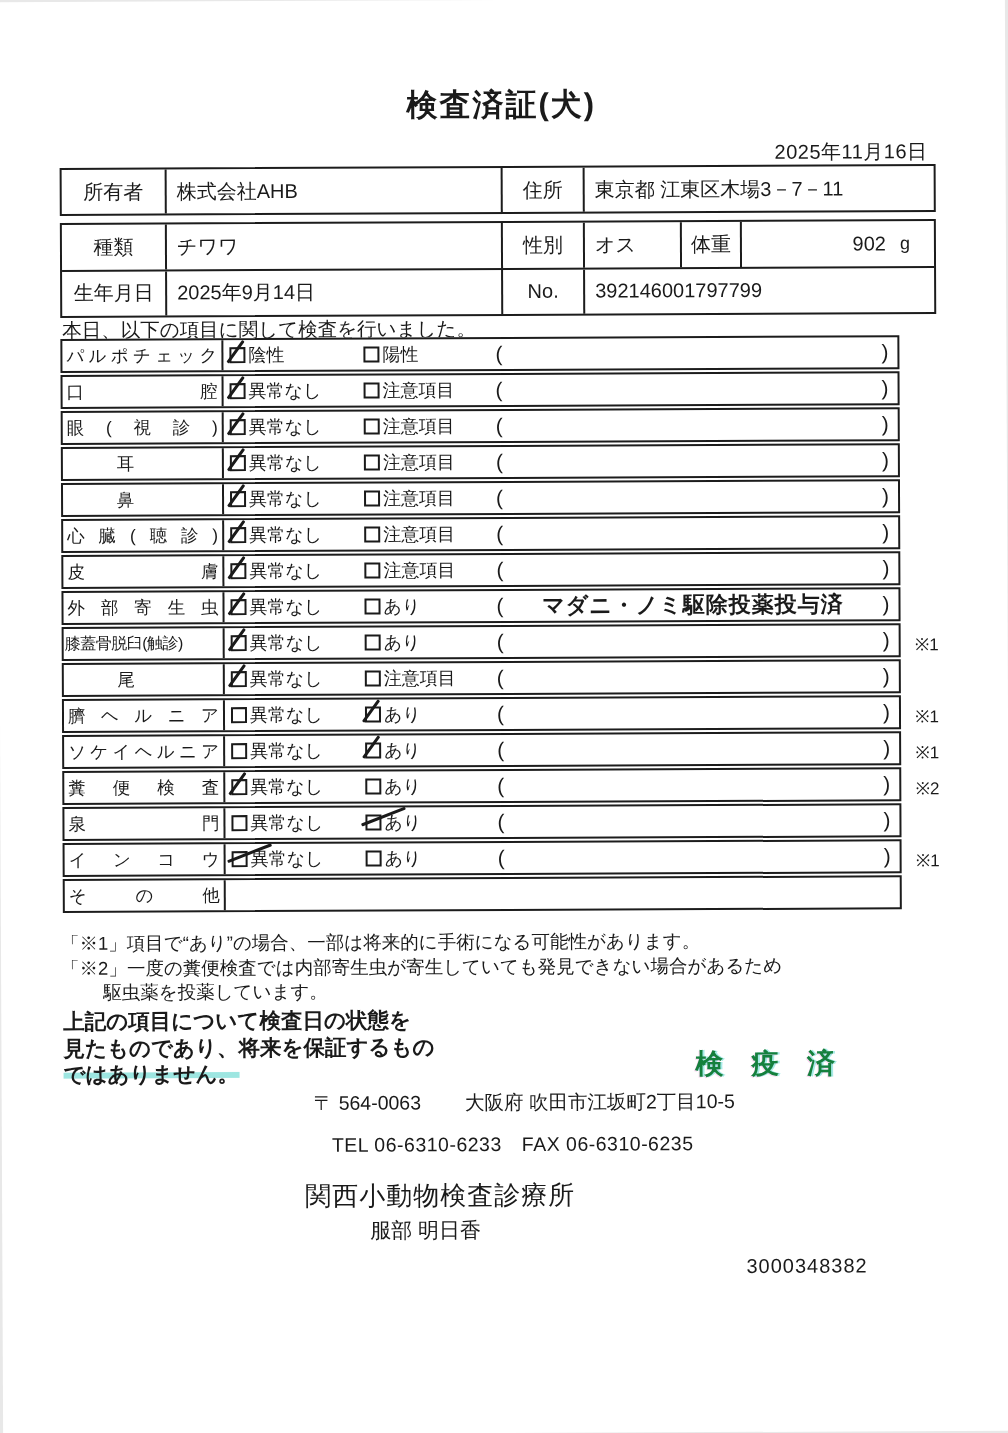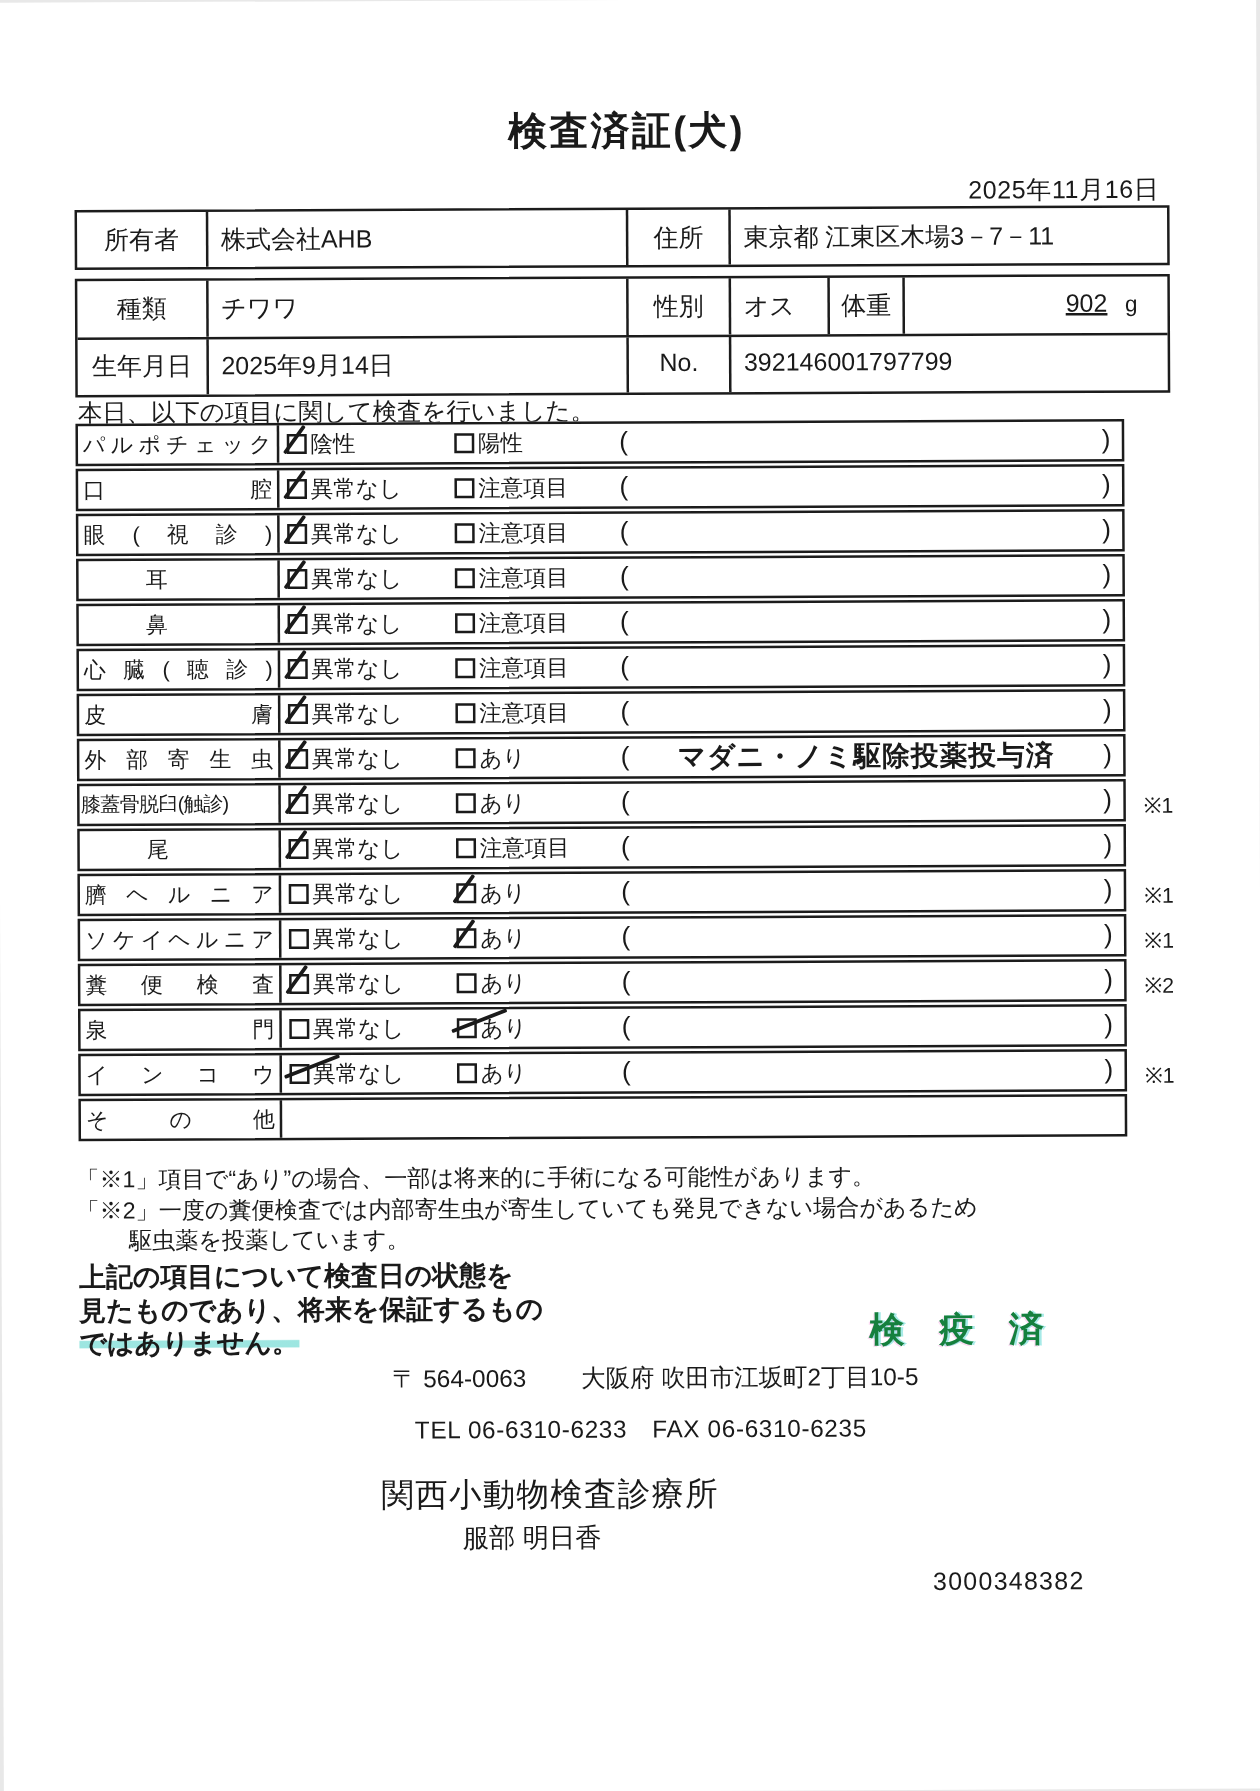--- a/index.html
+++ b/index.html
@@ -19,24 +19,24 @@
   .ibox2{top:221px;width:876px;height:95px;display:flex;flex-direction:column;}
   .irow{display:flex;flex:1;min-height:0;}
   .irow + .irow{border-top:2px solid #1c1c1c;}
   .icell{display:flex;align-items:center;box-sizing:border-box;font-size:20px;}
   .icell.lab{justify-content:center;}
   .icell.val{padding-left:10px;}
   .bl{border-left:2px solid #1c1c1c;}
   .w-lab1{width:103px;flex:none;text-align:right;}
   .w-val1{width:336px;flex:none;}
   .w-lab2{width:82px;flex:none;}
-  .w-osu{width:79px;flex:none;padding-left:10px;}
+  .w-osu{width:97px;flex:none;padding-left:10px;}
   .w-wt{width:60px;flex:none;justify-content:center;font-family:Liberation Serif, serif;}
   .w-rest{flex:1;}
-  .weight-val{flex:1;justify-content:flex-end;padding-right:24px;gap:14px;text-decoration:underline;}
+  .weight-val{flex:1;justify-content:flex-end;padding-right:24px;gap:14px;}
   .weight-val .unit{font-size:18px;}
   
   .intro{position:absolute;top:315px;left:64px;font-size:19.5px;}
   
   .checklist{position:absolute;top:337px;left:62px;width:839px;}
   .crow{position:relative;display:flex;align-items:stretch;height:30px;
     border:2.5px solid #1c1c1c;margin-bottom:2px;background:#fff;box-sizing:content-box;}
   .lbl{width:161px;flex:none;border-right:2px solid #1c1c1c;font-size:17.5px;box-sizing:border-box;}
   .al-justify{display:flex;align-items:center;justify-content:space-between;padding:0 4px;}
   .al-center{display:flex;align-items:center;justify-content:center;padding-right:34px;}

